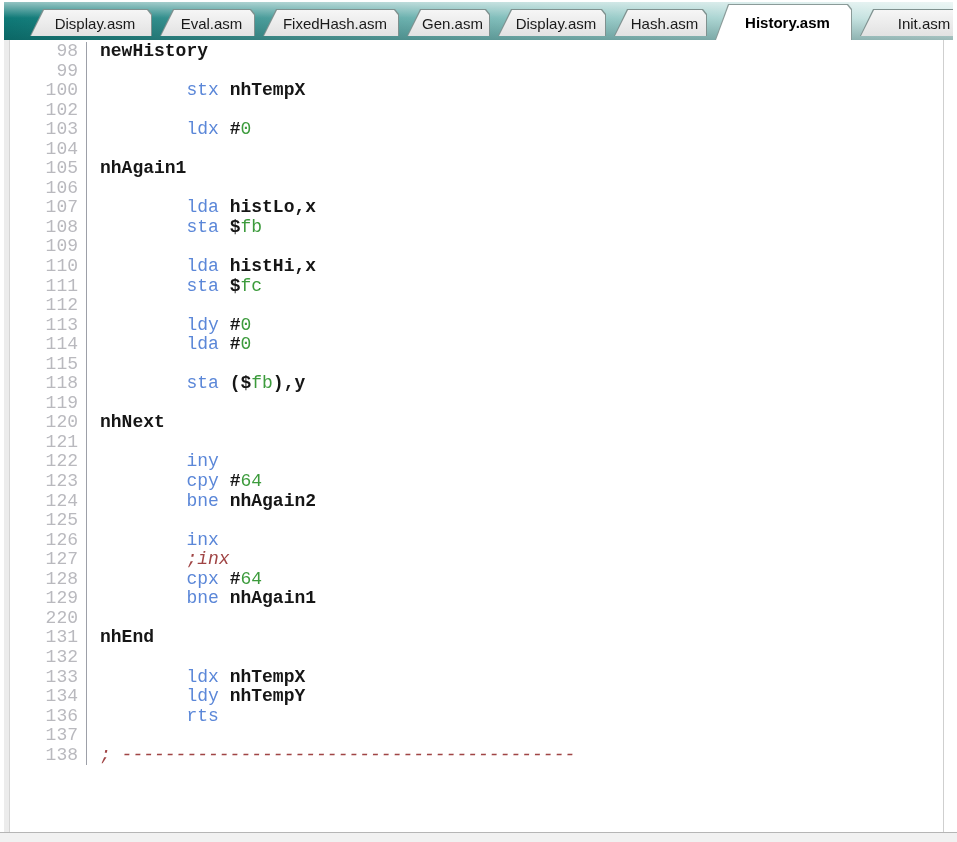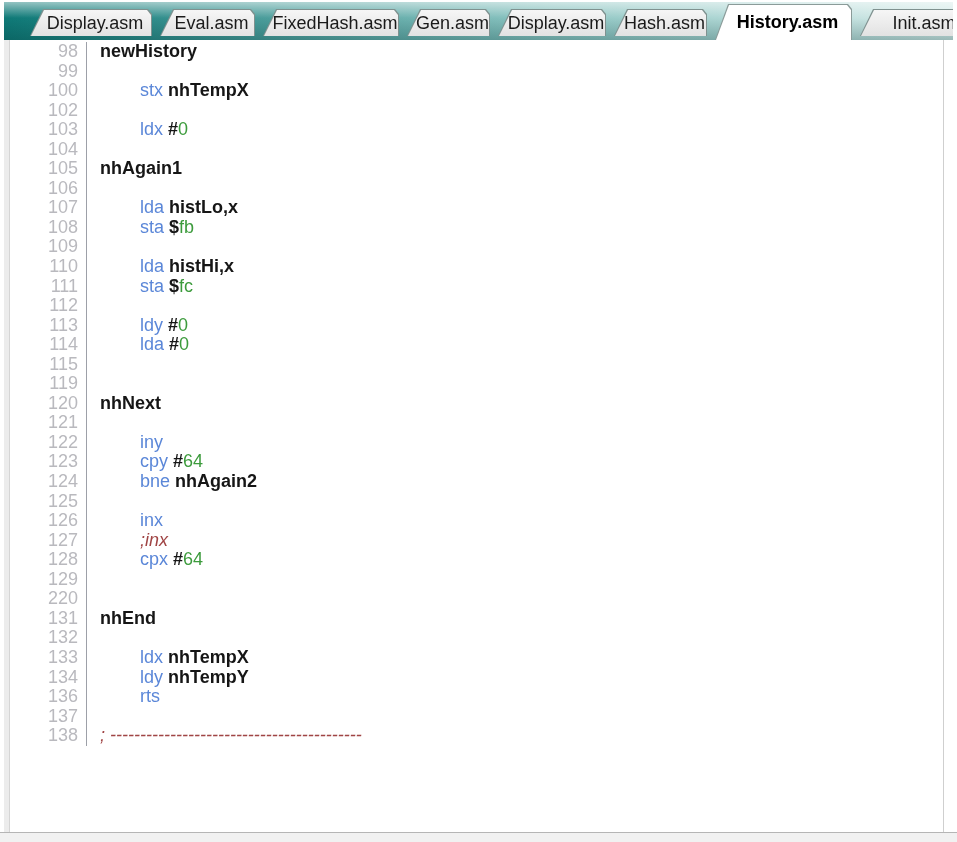--- a/index.html
+++ b/index.html
@@ -21,21 +21,21 @@
     clip-path:polygon(13px 0%, calc(100% - 4px) 0%, 100% 5px, 100% 100%, 0% 100%);
     background:#7f918f;padding:1px 1px 0 1px;cursor:pointer;
   }
   .tab-inner{
     height:100%;width:100%;
     clip-path:polygon(13px 0%, calc(100% - 4px) 0%, 100% 5px, 100% 100%, 0% 100%);
     background:linear-gradient(180deg,#f6f6f6 0%,#e2e2e2 100%);
     display:flex;align-items:center;justify-content:center;
     padding-left:12px;padding-right:4px;overflow:hidden;
   }
-  .tab-label{font-size:18px;color:#1a1a1a;white-space:nowrap;}
+  .tab-label{font-size:15px;color:#1a1a1a;white-space:nowrap;}
   .tab.active{height:36px;margin-bottom:0;background:#8b9b99;}
   .tab.active .tab-inner{background:var(--tab-active-bg);}
   .tab.active .tab-label{font-weight:bold;color:#000;}
   
   .tab:nth-child(1){width:122px;}
   .tab:nth-child(2){width:95px;}
   .tab:nth-child(3){width:136px;}
   .tab:nth-child(4){width:83px;}
   .tab:nth-child(5){width:108px;}
   .tab:nth-child(6){width:93px;}
@@ -49,21 +49,21 @@
   .bottom-strip{
     position:absolute;left:0;right:0;bottom:0;height:10px;
     background:#f1f1f1;border-top:1px solid #b5b5b5;
   }
   
   .editor{
     position:absolute;top:40px;left:10px;width:934px;bottom:10px;
     background:#ffffff;border-right:1px solid #cfcfcf;
     overflow:hidden;cursor:text;
   }
-  .lines{padding-top:2px;font-family:Liberation Sans, sans-serif;font-size:18px;}
+  .lines{padding-top:2px;font-family:Liberation Mono, monospace;font-size:18px;}
   .line{display:flex;height:19.55px;line-height:19.55px;}
   .ln{
     flex:0 0 77px;padding-right:8px;text-align:right;
     border-right:1px solid #9da0a8;
     color:var(--c-lnum);font-weight:normal;
   }
   .code{padding-left:13px;white-space:pre;font-weight:normal;color:var(--c-text);}
   .tk-label,.tk-plain{color:var(--c-text);font-weight:bold;}
   .tk-op{color:var(--c-op);}
   .tk-val{color:var(--c-val);}
@@ -180,20 +180,24 @@
         </div>
         <div class="line">
           <span class="ln">114</span>
           <span class="code"><span class="tk-plain">        </span><span class="tk-op">lda</span><span class="tk-plain"> </span><span class="tk-label">#</span><span class="tk-val">0</span></span>
         </div>
         <div class="line">
           <span class="ln">115</span>
           <span class="code"></span>
         </div>
         <div class="line">
+          <span class="ln">118</span>
+          <span class="code"><span class="tk-plain">        </span><span class="tk-op">sta</span><span class="tk-plain"> </span><span class="tk-label">($</span><span class="tk-val">fb</span><span class="tk-label">),y</span></span>
+        </div>
+        <div class="line">
           <span class="ln">119</span>
           <span class="code"></span>
         </div>
         <div class="line">
           <span class="ln">120</span>
           <span class="code"><span class="tk-label">nhNext</span></span>
         </div>
         <div class="line">
           <span class="ln">121</span>
           <span class="code"></span>
@@ -221,20 +225,21 @@
         <div class="line">
           <span class="ln">127</span>
           <span class="code"><span class="tk-plain">        </span><span class="tk-com">;inx</span></span>
         </div>
         <div class="line">
           <span class="ln">128</span>
           <span class="code"><span class="tk-plain">        </span><span class="tk-op">cpx</span><span class="tk-plain"> </span><span class="tk-label">#</span><span class="tk-val">64</span></span>
         </div>
         <div class="line">
           <span class="ln">129</span>
+          <span class="code"><span class="tk-plain">        </span><span class="tk-op">bne</span><span class="tk-plain"> </span><span class="tk-label">nhAgain1</span></span>
         </div>
         <div class="line">
           <span class="ln">220</span>
           <span class="code"></span>
         </div>
         <div class="line">
           <span class="ln">131</span>
           <span class="code"><span class="tk-label">nhEnd</span></span>
         </div>
         <div class="line">

